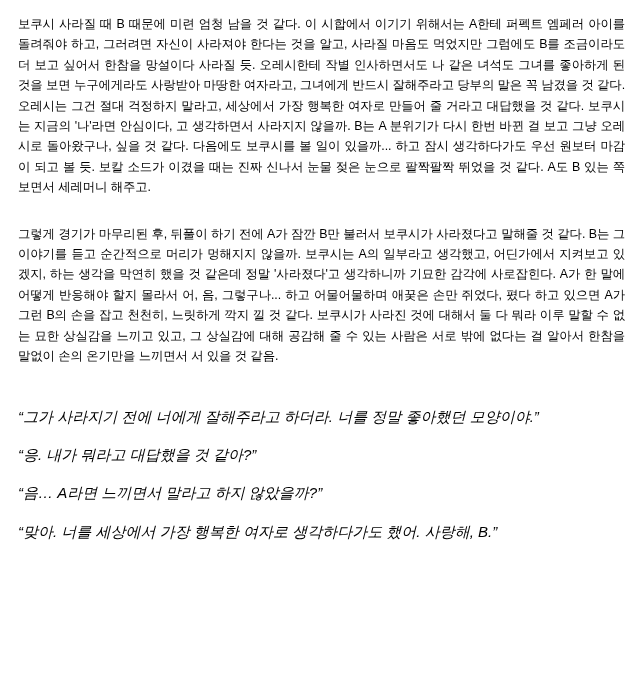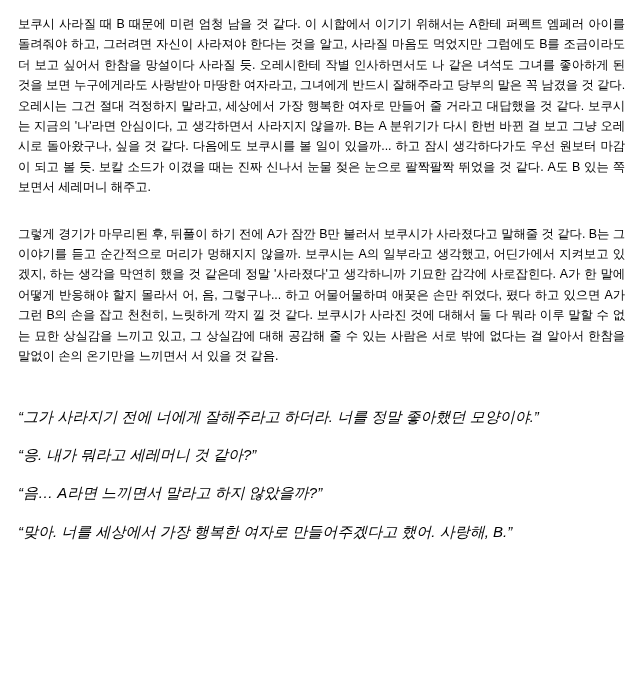--- a/index.html
+++ b/index.html
@@ -55,17 +55,17 @@
 
   <p class="para">보쿠시 사라질 때 B 때문에 미련 엄청 남을 것 같다. 이 시합에서 이기기 위해서는 A한테 퍼펙트 엠페러 아이를 돌려줘야 하고, 그러려면 자신이 사라져야 한다는 것을 알고, 사라질 마음도 먹었지만 그럼에도 B를 조금이라도 더 보고 싶어서 한참을 망설이다 사라질 듯. 오레시한테 작별 인사하면서도 나 같은 녀석도 그녀를 좋아하게 된 것을 보면 누구에게라도 사랑받아 마땅한 여자라고, 그녀에게 반드시 잘해주라고 당부의 말은 꼭 남겼을 것 같다. 오레시는 그건 절대 걱정하지 말라고, 세상에서 가장 행복한 여자로 만들어 줄 거라고 대답했을 것 같다. 보쿠시는 지금의 '나'라면 안심이다, 고 생각하면서 사라지지 않을까. B는 A 분위기가 다시 한번 바뀐 걸 보고 그냥 오레시로 돌아왔구나, 싶을 것 같다. 다음에도 보쿠시를 볼 일이 있을까... 하고 잠시 생각하다가도 우선 원보터 마감이 되고 볼 듯. 보칼 소드가 이겼을 때는 진짜 신나서 눈물 젖은 눈으로 팔짝팔짝 뛰었을 것 같다. A도 B 있는 쪽 보면서 세레머니 해주고.</p>
 
   <div class="gap-large"></div>
 
   <p class="para">그렇게 경기가 마무리된 후, 뒤풀이 하기 전에 A가 잠깐 B만 불러서 보쿠시가 사라졌다고 말해줄 것 같다. B는 그 이야기를 듣고 순간적으로 머리가 멍해지지 않을까. 보쿠시는 A의 일부라고 생각했고, 어딘가에서 지켜보고 있겠지, 하는 생각을 막연히 했을 것 같은데 정말 '사라졌다'고 생각하니까 기묘한 감각에 사로잡힌다. A가 한 말에 어떻게 반응해야 할지 몰라서 어, 음, 그렇구나... 하고 어물어물하며 애꿎은 손만 쥐었다, 폈다 하고 있으면 A가 그런 B의 손을 잡고 천천히, 느릿하게 깍지 낄 것 같다. 보쿠시가 사라진 것에 대해서 둘 다 뭐라 이루 말할 수 없는 묘한 상실감을 느끼고 있고, 그 상실감에 대해 공감해 줄 수 있는 사람은 서로 밖에 없다는 걸 알아서 한참을 말없이 손의 온기만을 느끼면서 서 있을 것 같음.</p>
 
   <div class="gap-xlarge"></div>
 
   <p class="dialogue">“그가 사라지기 전에 너에게 잘해주라고 하더라. 너를 정말 좋아했던 모양이야.”</p>
-  <p class="dialogue">“응. 내가 뭐라고 세레머니 것 같아?”</p>
+  <p class="dialogue">“응. 내가 뭐라고 대답했을 것 같아?”</p>
   <p class="dialogue">“음… A라면 느끼면서 말라고 하지 않았을까?”</p>
-  <p class="dialogue">“맞아. 너를 세상에서 가장 행복한 여자로 만들어주겠다고 했어. 사랑해, B.”</p>
+  <p class="dialogue">“맞아. 너를 세상에서 가장 행복한 여자로 생각하다가도 했어. 사랑해, B.”</p>
 
 </div>
 
 </body></html>

